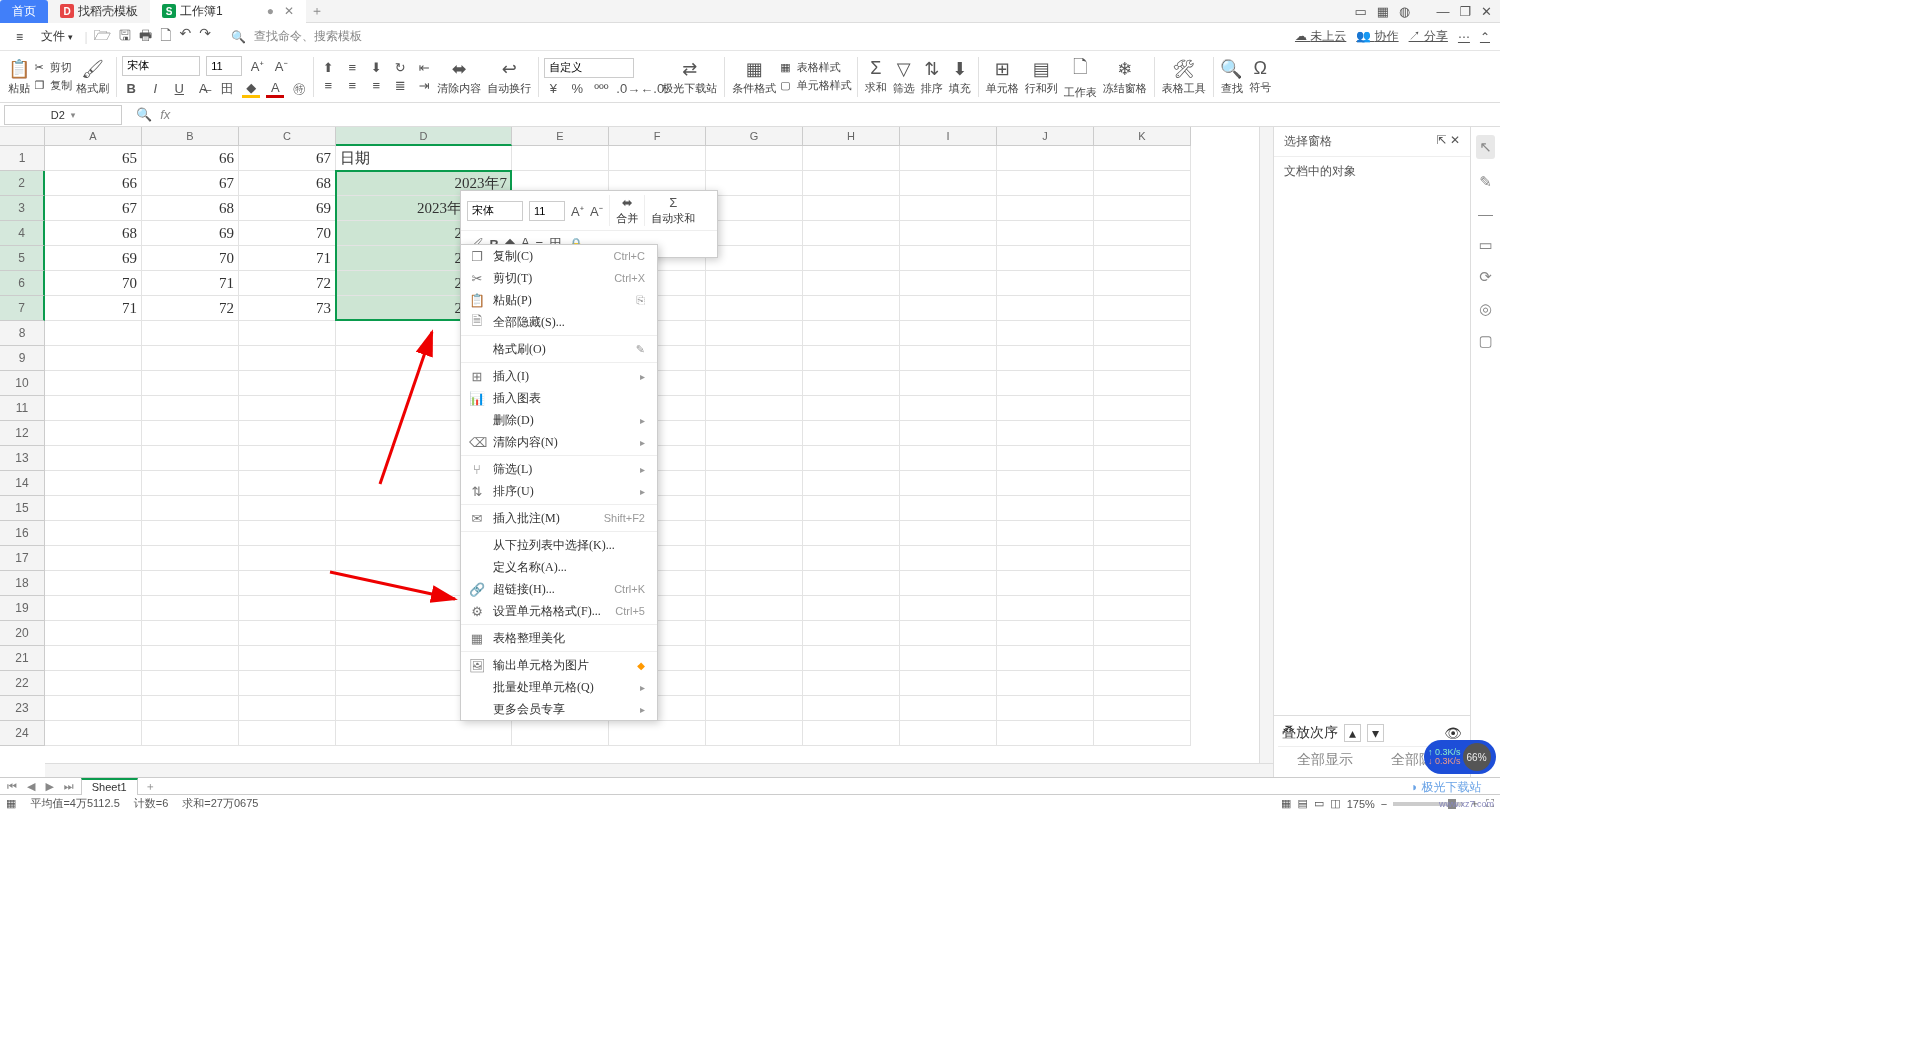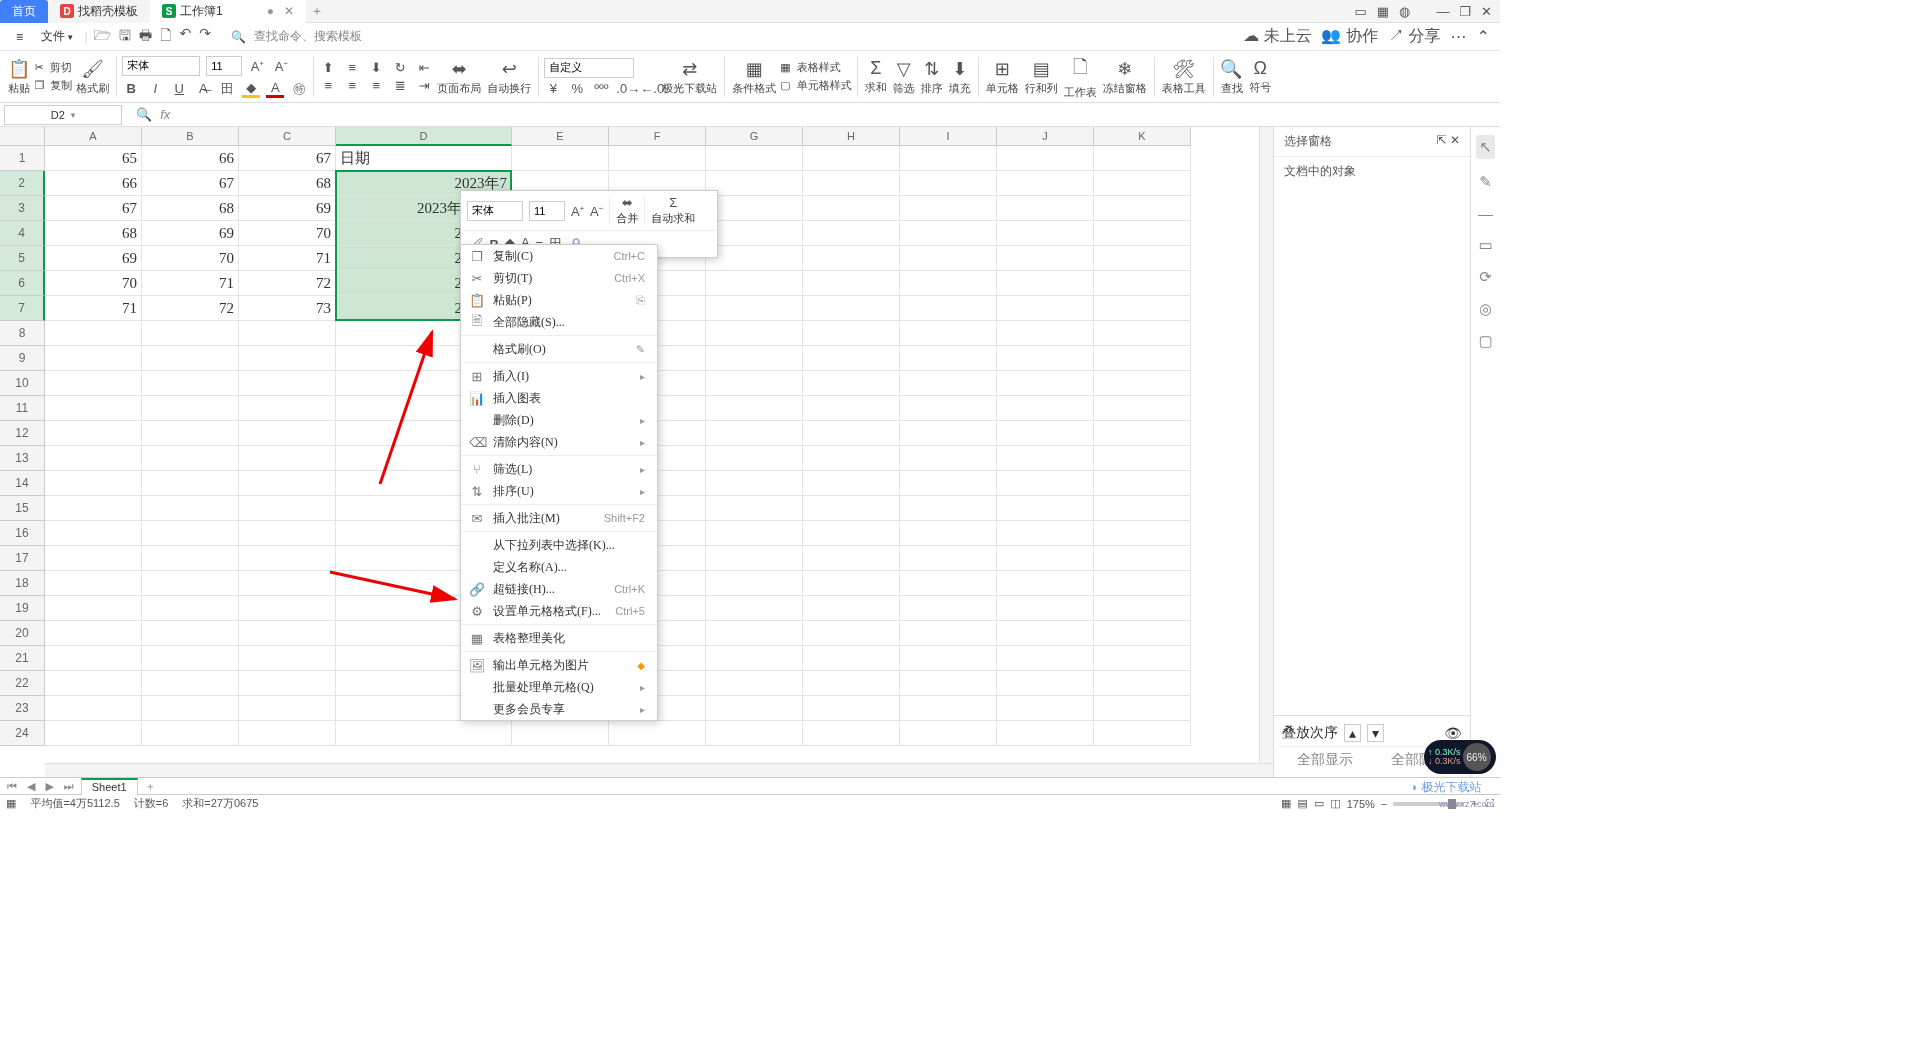--- a/index.html
+++ b/index.html
@@ -20,21 +20,21 @@
 
 
 .menubar { height: 28px; display: flex; align-items: center; padding: 0 10px; gap: 10px; border-bottom: 1px solid #e5e5e5; }
 .menubar .left { display: flex; align-items: center; gap: 6px; }
 .menubar .file-btn { display:flex; align-items:center; gap:3px; font-size:12px; padding:2px 6px;}
 .menubar .qat { display:flex; gap:8px; color:#555; font-size:14px;}
 .menubar .menus { display: flex; gap: 15px; align-items:center; margin-left:10px;}
 .menubar .menu { font-size: 12px; color: #333; padding: 4px 2px; }
 .menubar .menu.active { background:#0a9b4d; color:#fff; border-radius:11px; padding: 3px 10px;}
 .menubar .search-area { display:flex; align-items:center; gap:8px; color:#888; margin-left:10px;}
-.menubar .right { margin-left: auto; display: flex; gap: 10px; color: #555; font-size:16px; align-items:center;}
+.menubar .right { margin-left: auto; display: flex; gap: 10px; color: #555; font-size:12px; align-items:center;text-decoration:underline;}
 
 
 .ribbon { height: 52px; display: flex; align-items: center; padding: 0 6px; border-bottom: 1px solid #ddd; gap:2px;}
 .ribbon .sep { width:1px; height:40px; background:#e0e0e0; margin:0 3px;}
 .ribbon .big { display:flex; flex-direction:column; align-items:center; gap:1px; font-size:11px; color:#444; padding: 0 2px;}
 .ribbon .big .ic { font-size:18px; color:#555;}
 .ribbon .small-stack { display:flex; flex-direction:column; gap:3px; font-size:11px; color:#444;}
 .ribbon .small-row { display:flex; gap:6px; align-items:center;}
 .ribbon select, .ribbon .combo { border:1px solid #ccc; font-size:11px; height:20px; background:#fff; padding:0 4px;}
 .ribbon .btn-ic { font-size:13px; color:#555; width:18px; text-align:center;}
@@ -91,21 +91,21 @@
 .sheettabs { height:17px; border-top:1px solid #ccc; display:flex; align-items:center; font-size:11px; gap:4px; padding:0 4px;}
 .sheettabs .nav { color:#888; padding:0 3px;}
 .sheettabs .tab { background:#fff; border:1px solid #ccc; border-bottom:none; padding:0 10px; line-height:15px;}
 .sheettabs .tab.active { border-top:2px solid #0a9b4d;}
 
 
 .statusbar { height:18px; border-top:1px solid #ccc; display:flex; align-items:center; font-size:11px; padding:0 6px; gap:14px; color:#555;}
 .statusbar .right { margin-left:auto; display:flex; gap:6px; align-items:center;}
 
 
-.floaty { position:absolute; right:4px; bottom:38px; width:72px; height:34px; background:#0f172a; border-radius:17px; display:flex; align-items:center; color:#b0e0c0; font-size:9px; padding:2px 4px; z-index:200; gap:2px;}
+.floaty { position:absolute; right:4px; bottom:38px; width:72px; height:34px; background:#1d4ed8; border-radius:17px; display:flex; align-items:center; color:#b0e0c0; font-size:9px; padding:2px 4px; z-index:200; gap:2px;}
 .floaty .spd { display:flex; flex-direction:column; line-height:1;}
 .floaty .pct { background:#555; border-radius:50%; width:28px; height:28px; display:flex; align-items:center; justify-content:center; color:#eee; font-size:10px;}
 .logotext { position:absolute; right:6px; bottom:2px; font-size:12px; color:#6aa3e6; z-index:201;}
 .logotext .sub {font-size:9px; color:#88b;margin-left:28px;}
 
 .hscroll-track { position:absolute; bottom:0; left:45px; right:0; height:14px; background:#f4f4f4; border-top:1px solid #ddd;}
 .vscroll-track { position:absolute; top:0; right:0; width:14px; bottom:14px; background:#f4f4f4; border-left:1px solid #ddd;}
 </style>
 </head>
 <body>
@@ -216,21 +216,21 @@
     <div class="small-row">
       <span class="btn-ic">≡</span>
       <span class="btn-ic">≡</span>
       <span class="btn-ic">≡</span>
       <span class="btn-ic">≣</span>
       <span class="btn-ic">⇥</span>
     </div>
   </div>
   <div class="big">
       <span class="ic">⬌</span>
-      <span>页面布局</span>
+      <span>清除内容</span>
     </div>
   <div class="big">
       <span class="ic">↩</span>
       <span>自动换行</span>
     </div>
   <div class="sep"></div>
   <div class="small-stack">
     <input class="combo" style="width: 90px;" value="自定义">
     <div class="small-row">
       <span class="btn-ic">¥</span>

